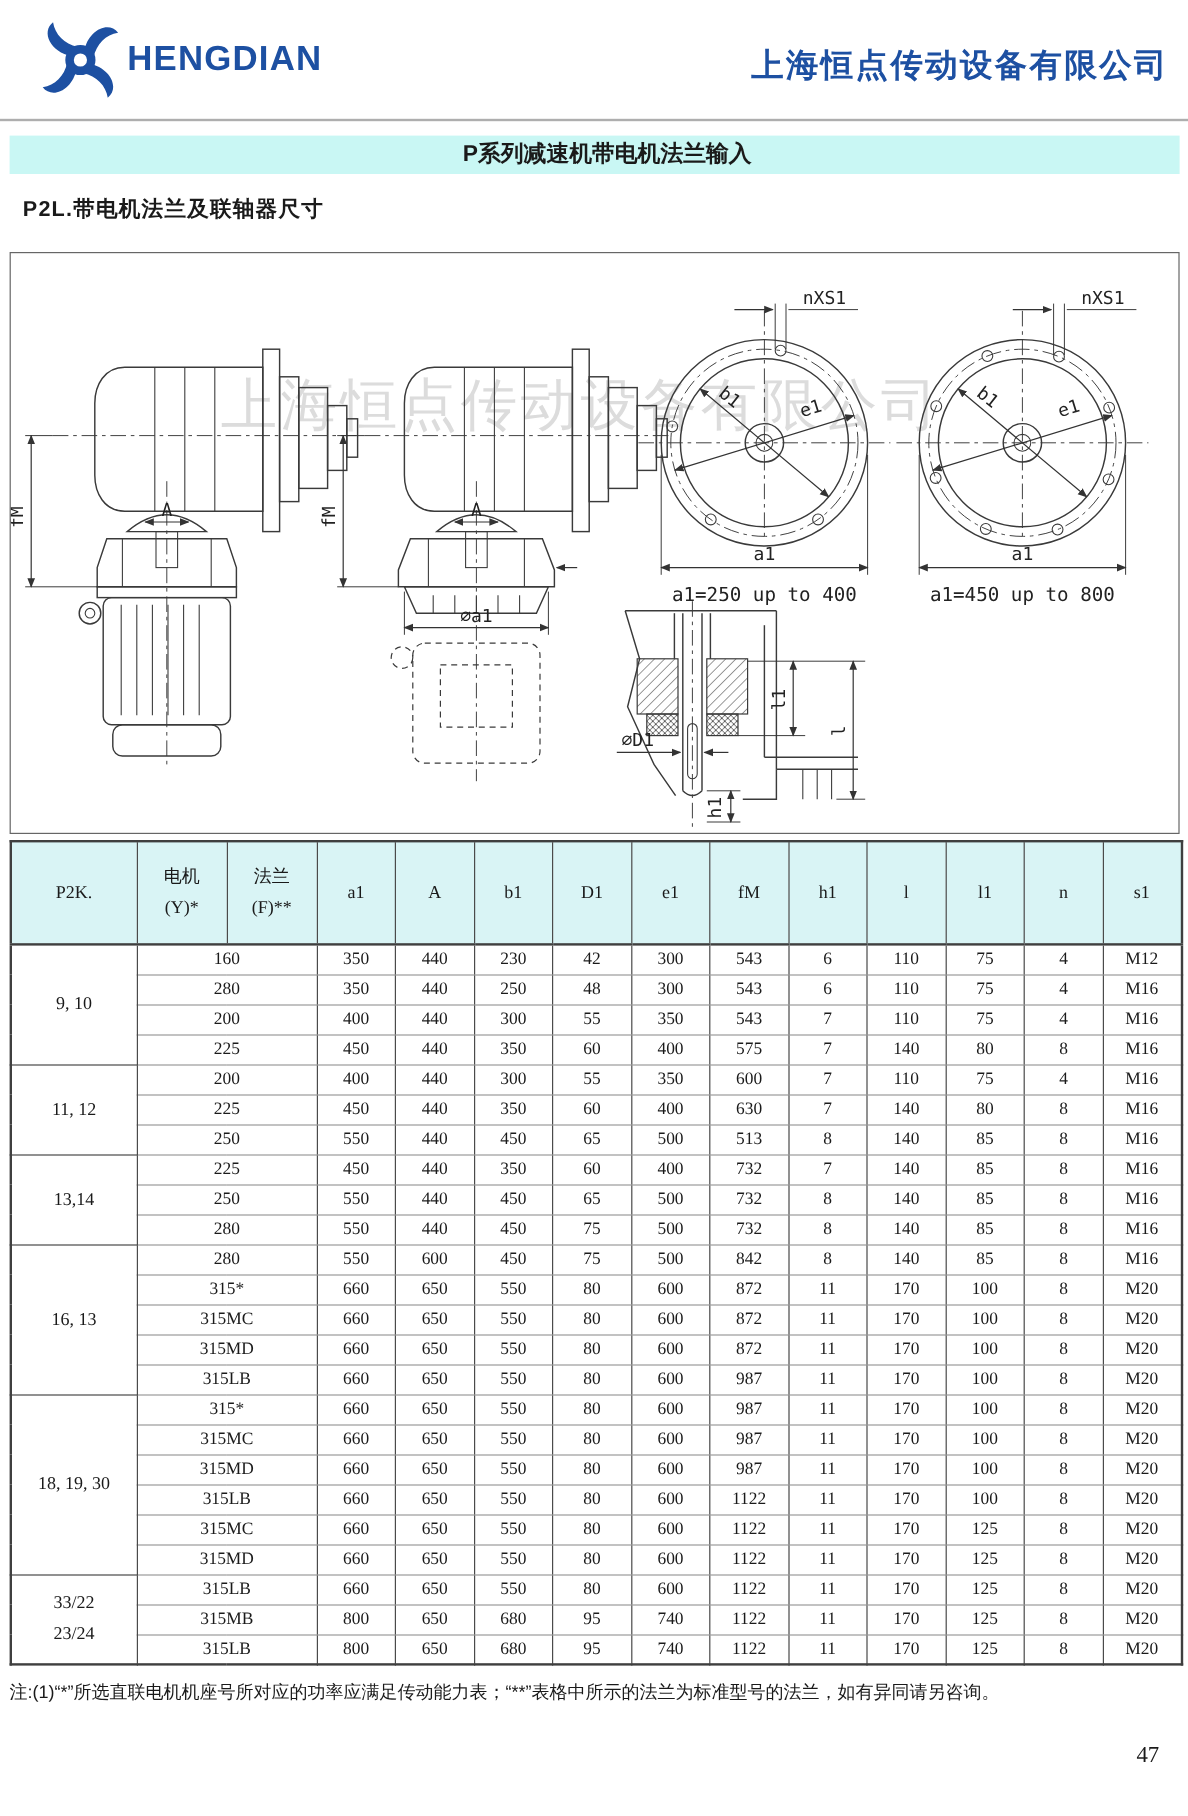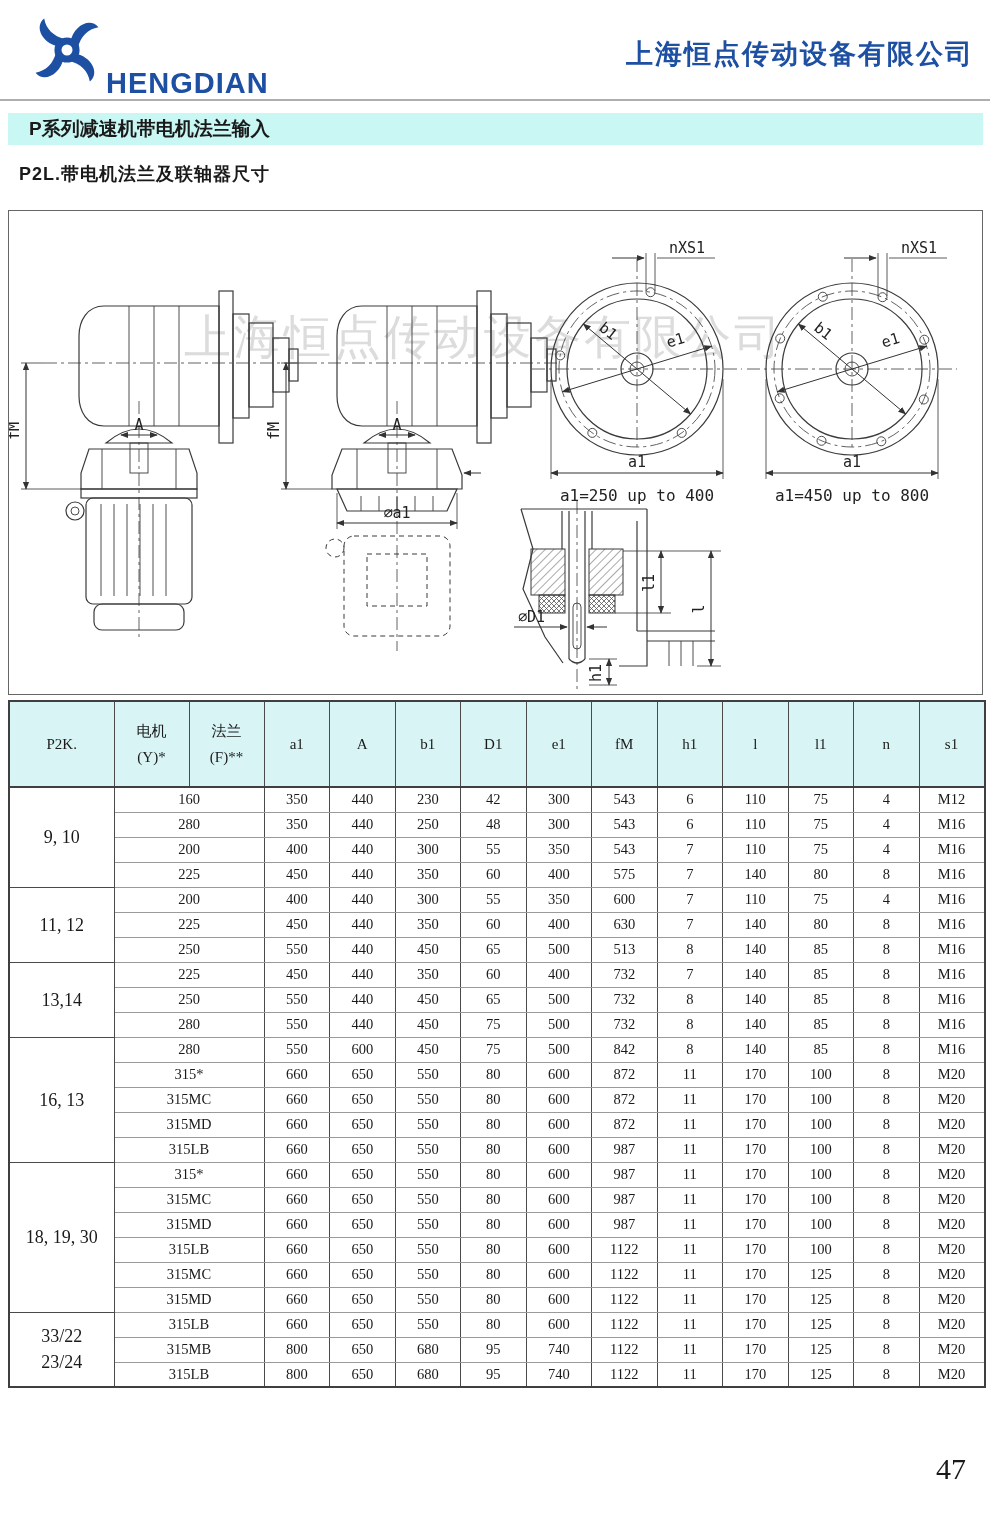--- a/index.html
+++ b/index.html
@@ -15,30 +15,30 @@
   html,body{margin:0;padding:0;}
   body{
     width:990px;height:1513px;position:relative;background:#fff;
     font-family:"Liberation Sans",sans-serif;color:var(--ink);overflow:hidden;
   }
   
   .hdr{position:relative;height:101px;border-bottom:2px solid #aeaeae;}
   .logo{position:absolute;left:34px;top:10px;}
   .brand{
     position:absolute;left:106px;top:33px;font-size:29px;font-weight:bold;
-    color:var(--accent);letter-spacing:1px;margin-top:34px;
+    color:var(--accent);letter-spacing:1px;
   }
   .company{
     position:absolute;right:16px;top:36px;font-size:27px;font-weight:bold;
     color:var(--accent);font-family:"Liberation Serif",serif;letter-spacing:2px;
   }
   
   .banner{
     margin:12px 7px 0 8px;height:32px;background:var(--banner-bg);
-    font-size:19px;font-weight:bold;line-height:32px;padding-left:21px;
+    font-size:19px;font-weight:bold;line-height:32px;padding-left:21px;text-align:center;
   }
   .subtitle{margin:17px 0 0 19px;font-size:18px;font-weight:bold;letter-spacing:1px;}
   
   .drawbox{
     margin:24px 7px 0 8px;width:975px;height:485px;border:1px solid #666;
     position:relative;background:#fff;
   }
   .ln{fill:none;stroke:#3a3a3a;stroke-width:1.2;}
   .lnt{fill:none;stroke:#3a3a3a;stroke-width:0.9;}
   .cl{fill:none;stroke:#3a3a3a;stroke-width:0.8;stroke-dasharray:13 4 3 4;}
@@ -59,29 +59,29 @@
   table.spec th{
     background:var(--thead-bg);height:86px;font-weight:normal;font-size:15px;
     white-space:pre-line;line-height:26px;text-align:center;
   }
   table.spec td{
     height:25px;padding:0;text-align:center;font-size:14.5px;
     border-top:1px solid var(--line-light);border-bottom:1px solid var(--line-light);
   }
   table.spec td.gcell{
     border-top:1px solid var(--line-dark);border-bottom:1px solid var(--line-dark);
-    font-size:18px;white-space:pre-line;line-height:26px;
+    font-size:15px;white-space:pre-line;line-height:26px;
   }
   table.spec tr.group-first td{border-top:1px solid #6e6e6e;}
   table.spec thead th{border-bottom:2px solid #3f3f3f;}
   
   .notes{margin:10px 0 0 8px;font-size:15px;line-height:25px;}
   .notes .n2{padding-left:30px;}
   .pageno{
-    position:absolute;right:24px;top:1452px;font-size:30px;
+    position:absolute;right:24px;top:1452px;font-size:19px;
     font-family:"Liberation Serif",serif;
     text-align:right;
   }
 </style>
 </head>
 <body>
 
 <div class="hdr">
   <svg class="logo" width="66" height="80" viewBox="-42 -42 84 84">
     <g fill="var(--accent)">
@@ -688,14 +688,15 @@
         <td>11</td>
         <td>170</td>
         <td>125</td>
         <td>8</td>
         <td>M20</td>
       </tr>
     </tbody>
 </table>
 
 <div class="notes">
+  <div class="n1">注:(1)“*”所选直联电机机座号所对应的功率应满足传动能力表；“**”表格中所示的法兰为标准型号的法兰，如有异同请另咨询。</div>
 </div>
 <div class="pageno">47</div>
 
 </body></html>

